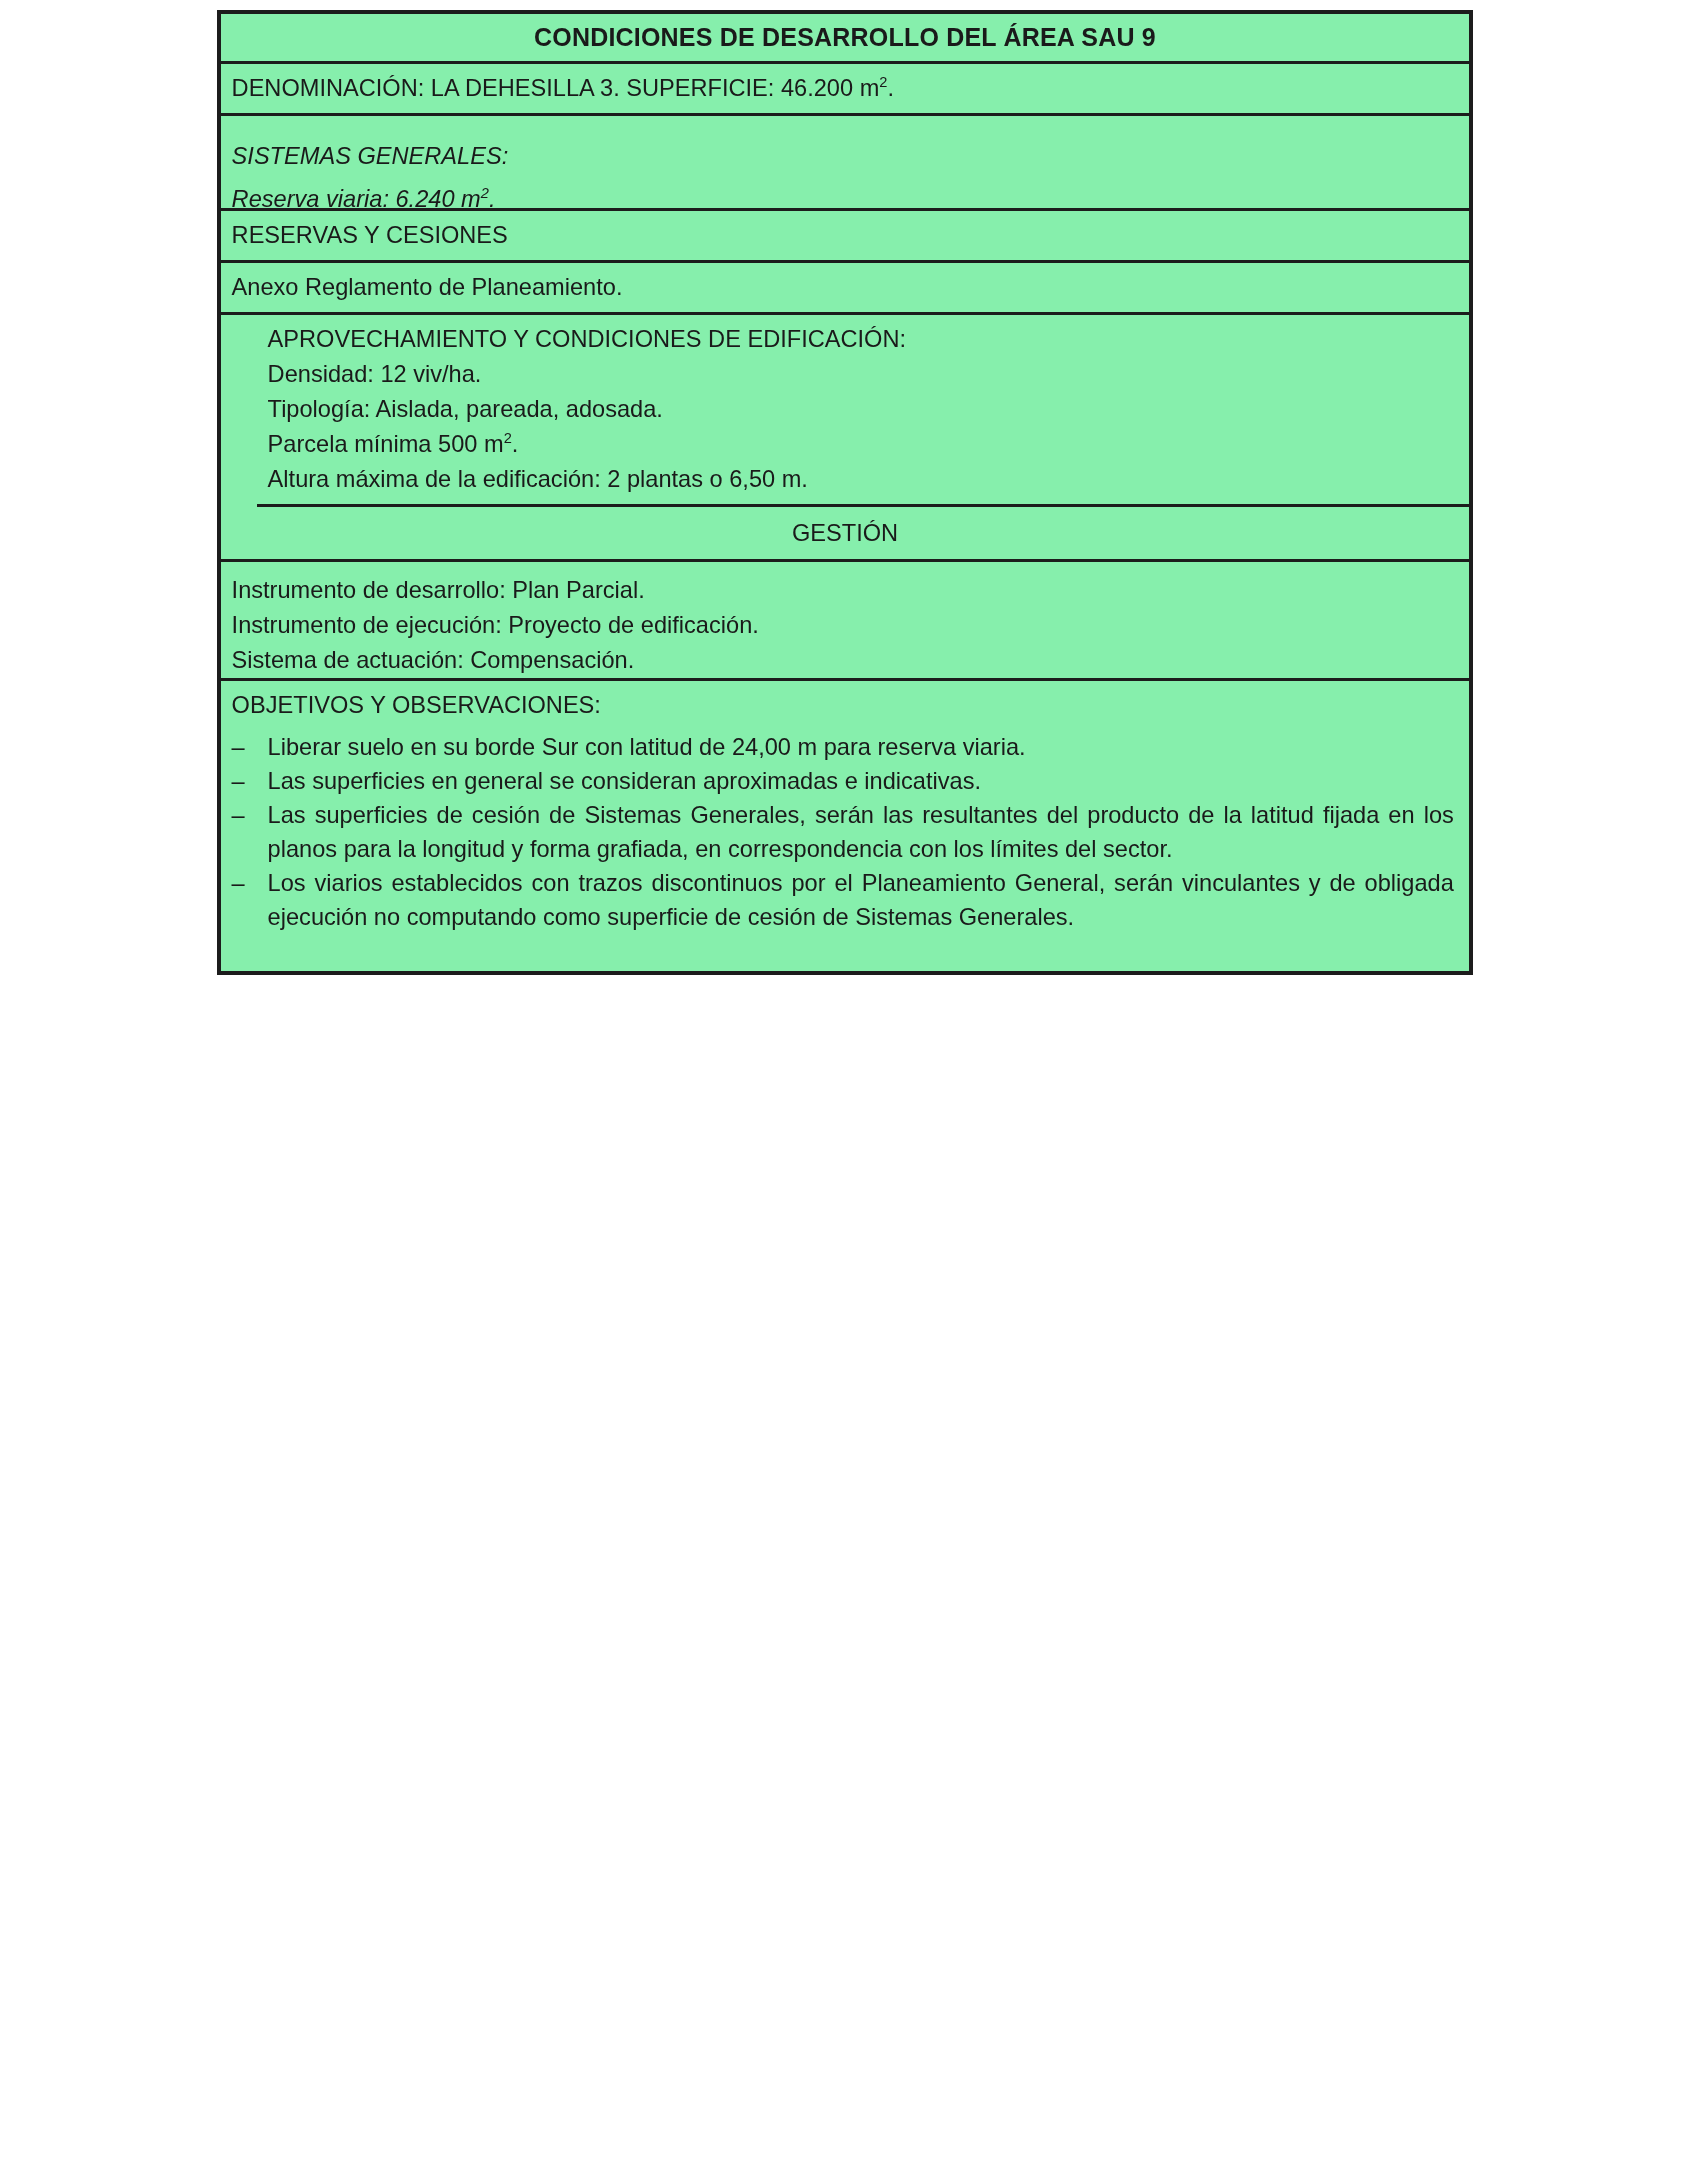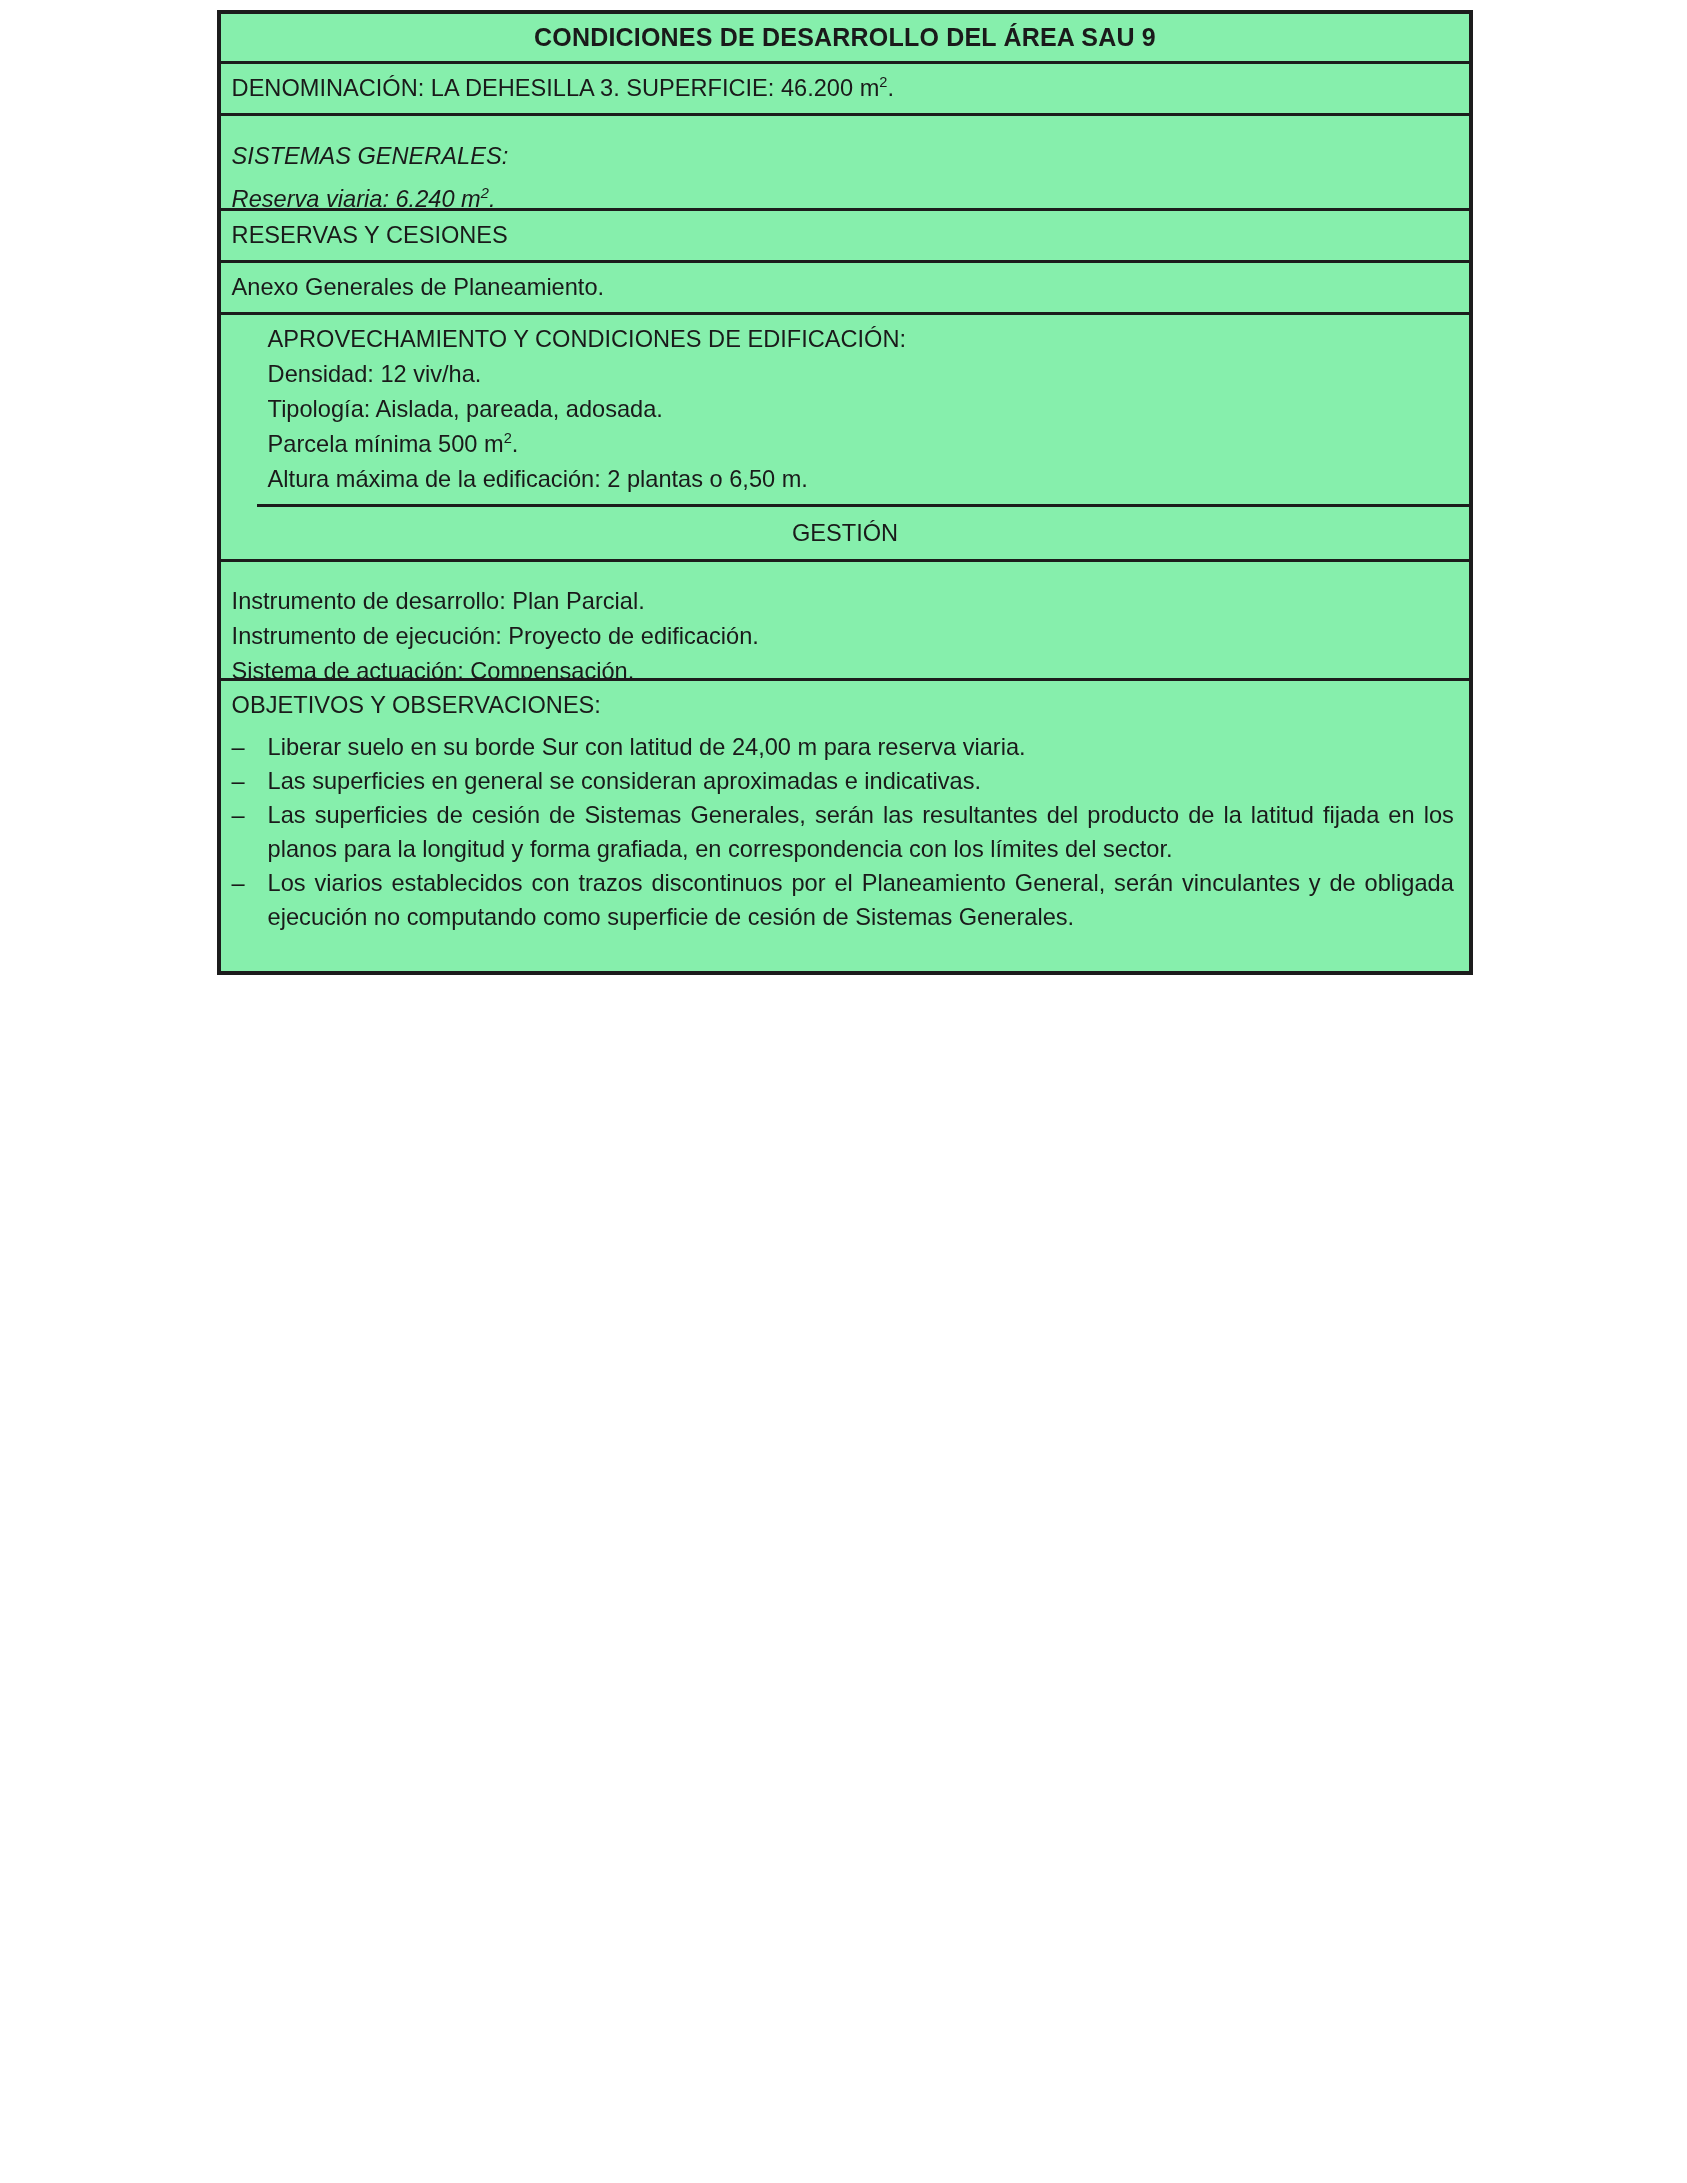--- a/index.html
+++ b/index.html
@@ -27,21 +27,21 @@
     line-height: 35px;
   }
   .row:last-child { border-bottom: none; }
   .r1 { height: 50px; display: flex; align-items: center; justify-content: center; }
   .r2 { height: 52px; display: flex; align-items: center; }
   .r3 { height: 95px; line-height: 43px; padding-top: 19px; font-style: italic; }
   .r4 { height: 52px; display: flex; align-items: center; }
   .r5 { height: 52px; display: flex; align-items: center; }
   .r6 { height: 192px; padding-top: 6.8px; margin-left: 36px; }
   .r7 { height: 55px; display: flex; align-items: center; justify-content: center; }
-  .r8 { height: 119px; padding-top: 22px; }
+  .r8 { height: 119px; padding-top: 11px; }
   .r9 { height: 288px; padding-top: 7px; line-height: 34px; }
   .pad { padding-left: 10.6px; padding-right: 10.6px; }
   .title-text {
     font-weight: bold;
     font-size: 25px;
     letter-spacing: 0.2px;
   }
   sup {
     font-size: 62%;
     line-height: 0;
@@ -82,21 +82,21 @@
   <div class="row r3 pad">
     <div>SISTEMAS GENERALES:</div>
     <div><span>Reserva viaria: 6.240 m</span><sup>2</sup><span>.</span></div>
   </div>
 
   <div class="row r4 pad">
     <span>RESERVAS Y CESIONES</span>
   </div>
 
   <div class="row r5 pad">
-    <span>Anexo Generales de Planeamiento.</span>
+    <span>Anexo Reglamento de Planeamiento.</span>
   </div>
 
   <div class="row r6 pad">
     <div>APROVECHAMIENTO Y CONDICIONES DE EDIFICACIÓN:</div>
     <div><span>Densidad: 12 viv/ha.</span><sup></sup><span></span></div>
     <div><span>Tipología: Aislada, pareada, adosada.</span><sup></sup><span></span></div>
     <div><span>Parcela mínima 500 m</span><sup>2</sup><span>.</span></div>
     <div><span>Altura máxima de la edificación: 2 plantas o 6,50 m.</span><sup></sup><span></span></div>
   </div>
 

